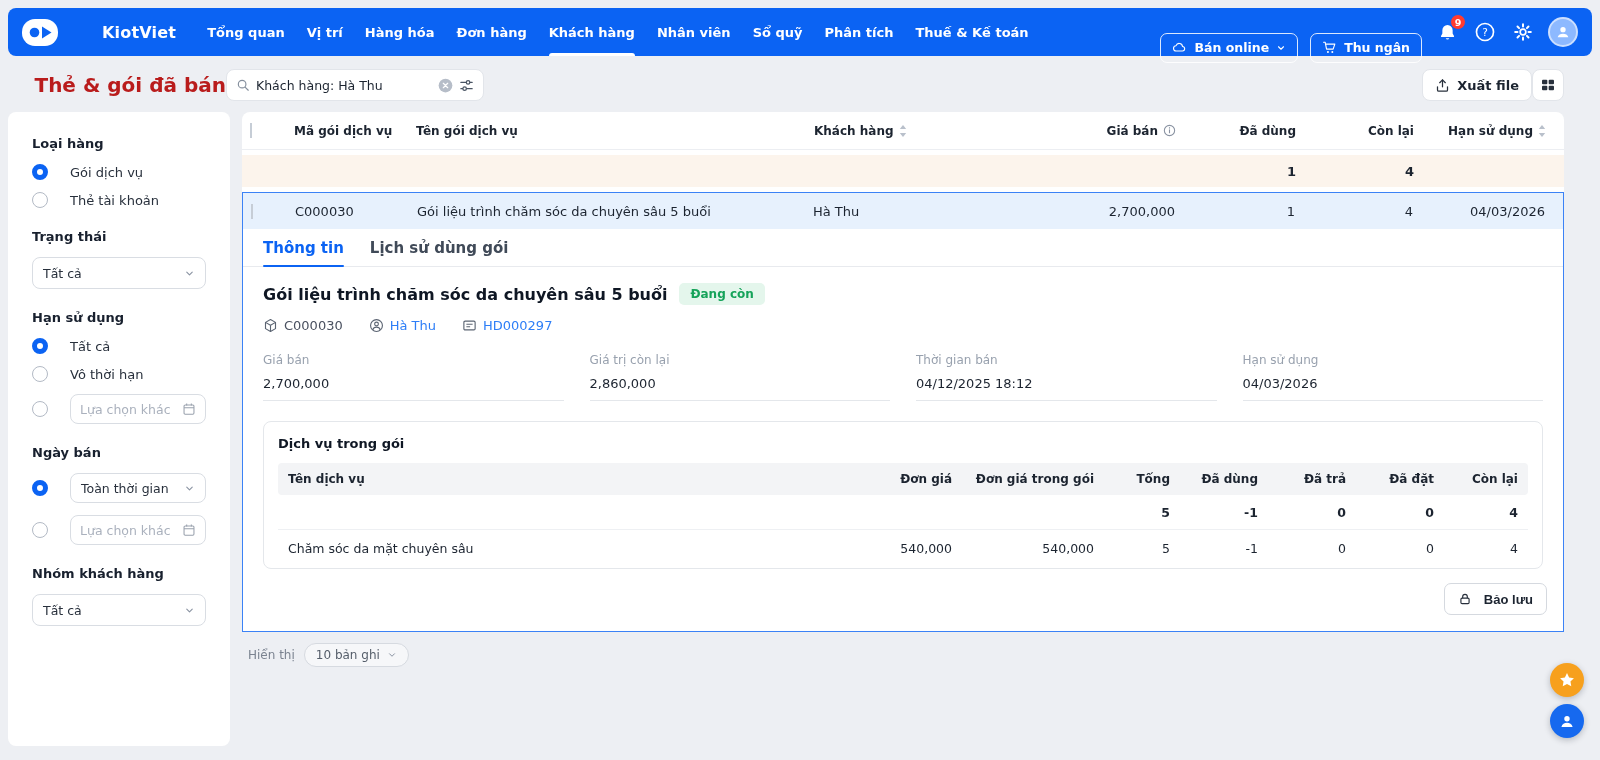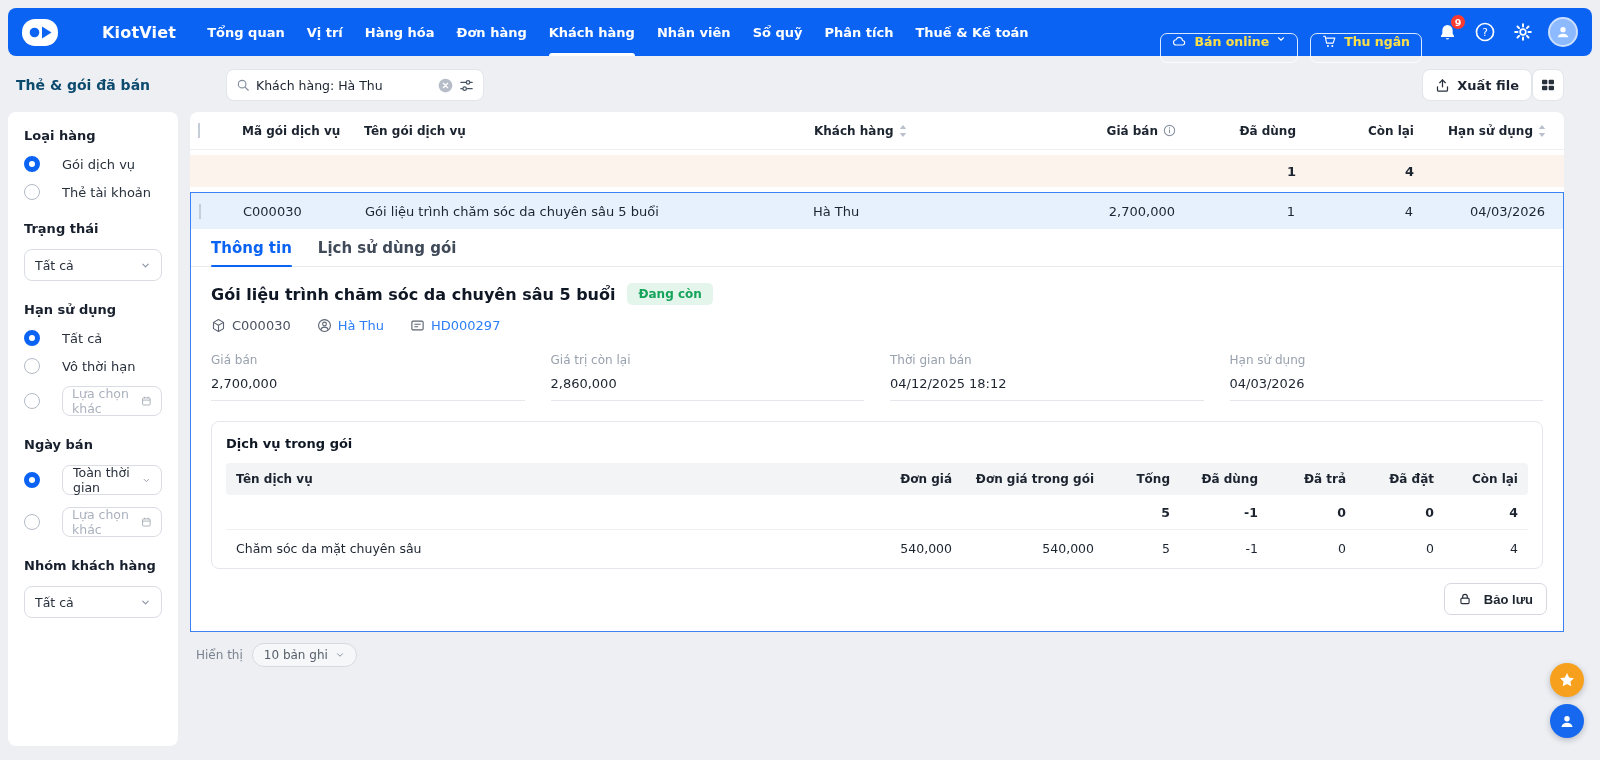--- a/index.html
+++ b/index.html
@@ -13,52 +13,52 @@
   .topbar { margin:8px 8px 0 8px; height:48px; background:#0b63f3; border-radius:8px;
     display:flex; align-items:center; padding:0 14px; }
   .brand { display:flex; align-items:center; gap:8px; margin-right:20px; }
   .brand-name { color:#fff; font-weight:bold; font-size:16px; letter-spacing:.2px;margin-left:36px; }
   .topnav { display:flex; align-items:stretch; height:48px; }
   .nav-item { color:#fff; font-size:13px; font-weight:600; padding:0 11px; display:flex;
     align-items:center; position:relative; cursor:pointer; white-space:nowrap; }
   .nav-item.active::after { content:""; position:absolute; left:11px; right:11px; bottom:0;
     height:3px; background:#fff; border-radius:3px 3px 0 0; }
   .topbar-right { margin-left:auto; display:flex; align-items:center; gap:12px; }
-  .tb-btn { display:flex; gap:7px; height:30px; padding:0 11px;
-    border:1px solid rgba(255,255,255,.85); border-radius:7px; color:#fde047; font-size:12.5px;
+  .tb-btn { display:flex; align-items:center; gap:7px; height:30px; padding:0 11px;
+    border:1px solid rgba(255,255,255,.85); border-radius:7px; color:#ffffff; font-size:12.5px;
     font-weight:600; cursor:pointer; white-space:nowrap;margin-top:31px; }
   .icon-btn { position:relative; width:26px; height:26px; display:flex; align-items:center;
     justify-content:center; cursor:pointer; }
   .noti-badge { position:absolute; top:-5px; right:-6px; min-width:16px; height:16px;
     background:#ff3b30; color:#fff; font-size:9.5px; font-weight:bold; border-radius:9px;
     display:flex; align-items:center; justify-content:center; padding:0 3px;
     border:1.5px solid #0b63f3; }
   .avatar { width:30px; height:30px; border-radius:50%; background:#8db9ff; display:flex;
     align-items:center; justify-content:center; border:2px solid rgba(255,255,255,.55); cursor:pointer; }
 
   
   .title-row { display:flex; align-items:center; padding:13px 36px 11px 16px; }
-  .page-title { font-size:14px; font-weight:bold; color:#0c4a6e; width:210px; flex:none; }
+  .page-title { font-size:20px; font-weight:bold; color:#b91c1c; width:210px; flex:none;text-align:right; }
   .search-box { width:258px; height:32px; background:#fff; border:1px solid #e2e5ea;
     border-radius:8px; display:flex; align-items:center; padding:0 9px; gap:6px; }
   .search-box input { border:none; outline:none; flex:1; min-width:0; font-size:12.5px;
     color:#1c2430; background:transparent; font-family:inherit; }
   .round-clear { display:flex; cursor:pointer; }
   .title-right { margin-left:auto; display:flex; gap:0; }
   .export-btn { height:32px; background:#fff; border:1px solid #e2e5ea; border-radius:8px;
     display:flex; align-items:center; gap:7px; padding:0 12px; font-size:13px; font-weight:600;
     color:#1c2430; cursor:pointer; }
   .view-btn { width:32px; height:32px; background:#fff; border:1px solid #e2e5ea;
     border-radius:8px; display:flex; align-items:center; justify-content:center; cursor:pointer; }
 
   
   .content { display:flex; gap:12px; padding:0 36px 0 8px; align-items:flex-start; }
 
   
-  .sidebar { width:170px; flex:none; background:#fff; border-radius:8px; padding:16px;
+  .sidebar { width:222px; flex:none; background:#fff; border-radius:8px; padding:24px;
     min-height:634px; }
   .sb-section { margin-bottom:21px; }
   .sb-title { font-size:13px; font-weight:bold; color:#18202e; margin-bottom:13px; }
   .sb-option { display:flex; align-items:center; gap:22px; margin-bottom:12px; font-size:13px;
     color:#28303c; cursor:pointer; }
   .radio { width:16px; height:16px; border-radius:50%; border:1.5px solid #b3bac5; flex:none;
     background:#fff; }
   .radio.checked { border:5px solid #0b63f3; }
   .select { height:32px; border:1px solid #d9dde3; border-radius:8px; display:flex;
     align-items:center; justify-content:space-between; padding:0 10px; font-size:12.5px;

